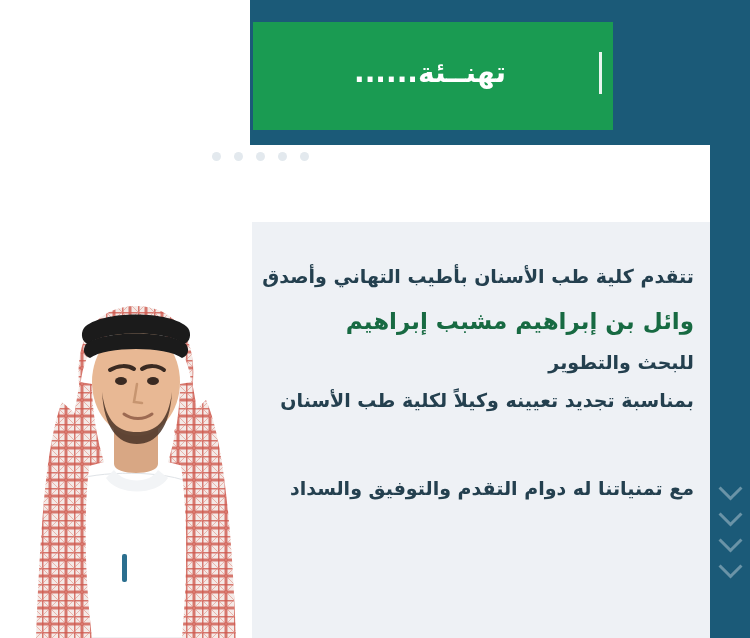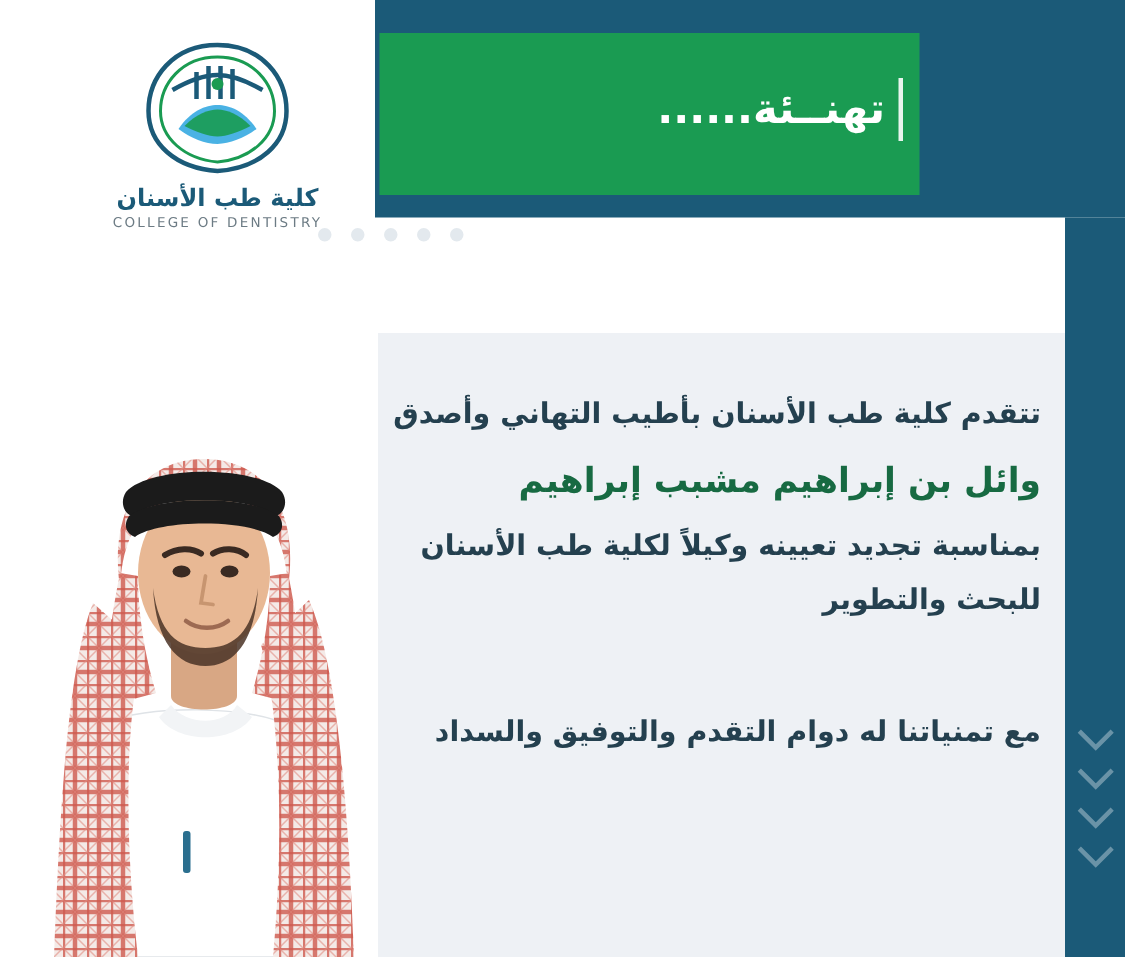--- a/index.html
+++ b/index.html
@@ -38,21 +38,21 @@
     top: 22px;
     width: 360px;
     height: 108px;
     background: #1a9b52;
   }
   .banner-title {
     position: absolute;
     right: 160px;
     top: 56px;
     width: 320px;
-    text-align: right;
+    text-align: center;
     color: #ffffff;
     font-size: 28px;
     font-weight: bold;
     letter-spacing: 1px;
     direction: rtl;
   }
   .banner-sep {
     position: absolute;
     right: 148px;
     top: 52px;
@@ -199,35 +199,20 @@
 
 <div id="card">
 
   <div class="banner">
     <div class="banner-navy"></div>
     <div class="banner-green"></div>
     <div class="banner-sep"></div>
     <div class="banner-title">تهنــئة......</div>
   </div>
 
-  <div class="logo-wrap">
-    <div class="logo-mark">
-      <svg width="112" height="92" viewBox="0 0 112 92" xmlns="http://www.w3.org/2000/svg">
-        <path d="M56 4 C26 4 10 26 10 48 C10 70 28 86 56 88 C84 86 102 70 102 48 C102 26 86 4 56 4 Z" fill="none" stroke="#1b5a78" stroke-width="3"></path>
-        <path d="M56 12 C32 12 18 30 18 48 C18 66 34 80 56 82 C78 80 94 66 94 48 C94 30 80 12 56 12 Z" fill="none" stroke="#1a9b52" stroke-width="2"></path>
-        <path d="M30 60 C38 48 48 44 56 44 C64 44 74 48 82 60 C74 66 64 70 56 70 C48 70 38 66 30 60 Z" fill="#2aa4df" opacity="0.85"></path>
-        <path d="M34 58 C42 50 50 47 56 47 C62 47 70 50 78 58 C70 62 62 65 56 65 C50 65 42 62 34 58 Z" fill="#1a9b52" opacity="0.9"></path>
-        <path d="M26 34 C40 26 50 24 56 24 C62 24 72 26 86 34" fill="none" stroke="#1b5a78" stroke-width="3"></path>
-        <path d="M42 22 L42 40 M50 18 L50 40 M58 18 L58 40 M66 20 L66 40" stroke="#1b5a78" stroke-width="3" fill="none"></path>
-        <circle cx="56" cy="30" r="4" fill="#1a9b52"></circle>
-      </svg>
-    </div>
-    <div class="logo-ar">كلية طب الأسنان</div>
-    <div class="logo-en">COLLEGE OF DENTISTRY</div>
-  </div>
 
   <div class="dots">
     <span style="left:0"></span>
       <span style="left:22px"></span>
       <span style="left:44px"></span>
     <span style="left:66px"></span>
       <span style="left:88px"></span>
   </div>
 
   <div class="body-panel"></div>
@@ -286,18 +271,18 @@
         <path d="M104 238 C114 252 140 252 148 238 L158 246 C146 264 108 264 96 246 Z" fill="#f2f4f6"></path>
 
         <rect x="112" y="322" width="5" height="28" rx="2" fill="#2b6f8f"></rect>
       </g>
     </svg>
   </div>
 
   <div class="text-block">
     <div class="line">تتقدم كلية طب الأسنان بأطيب التهاني وأصدق</div>
     <div class="name">وائل بن إبراهيم مشبب إبراهيم</div>
+    <div class="line">للبحث والتطوير</div>
     <div class="line small-gap">بمناسبة  تجديد تعيينه وكيلاً لكلية طب الأسنان</div>
-    <div class="line">للبحث والتطوير</div>
     <div class="wish">مع تمنياتنا له دوام التقدم والتوفيق والسداد</div>
   </div>
 
 </div>
 
 </body></html>

